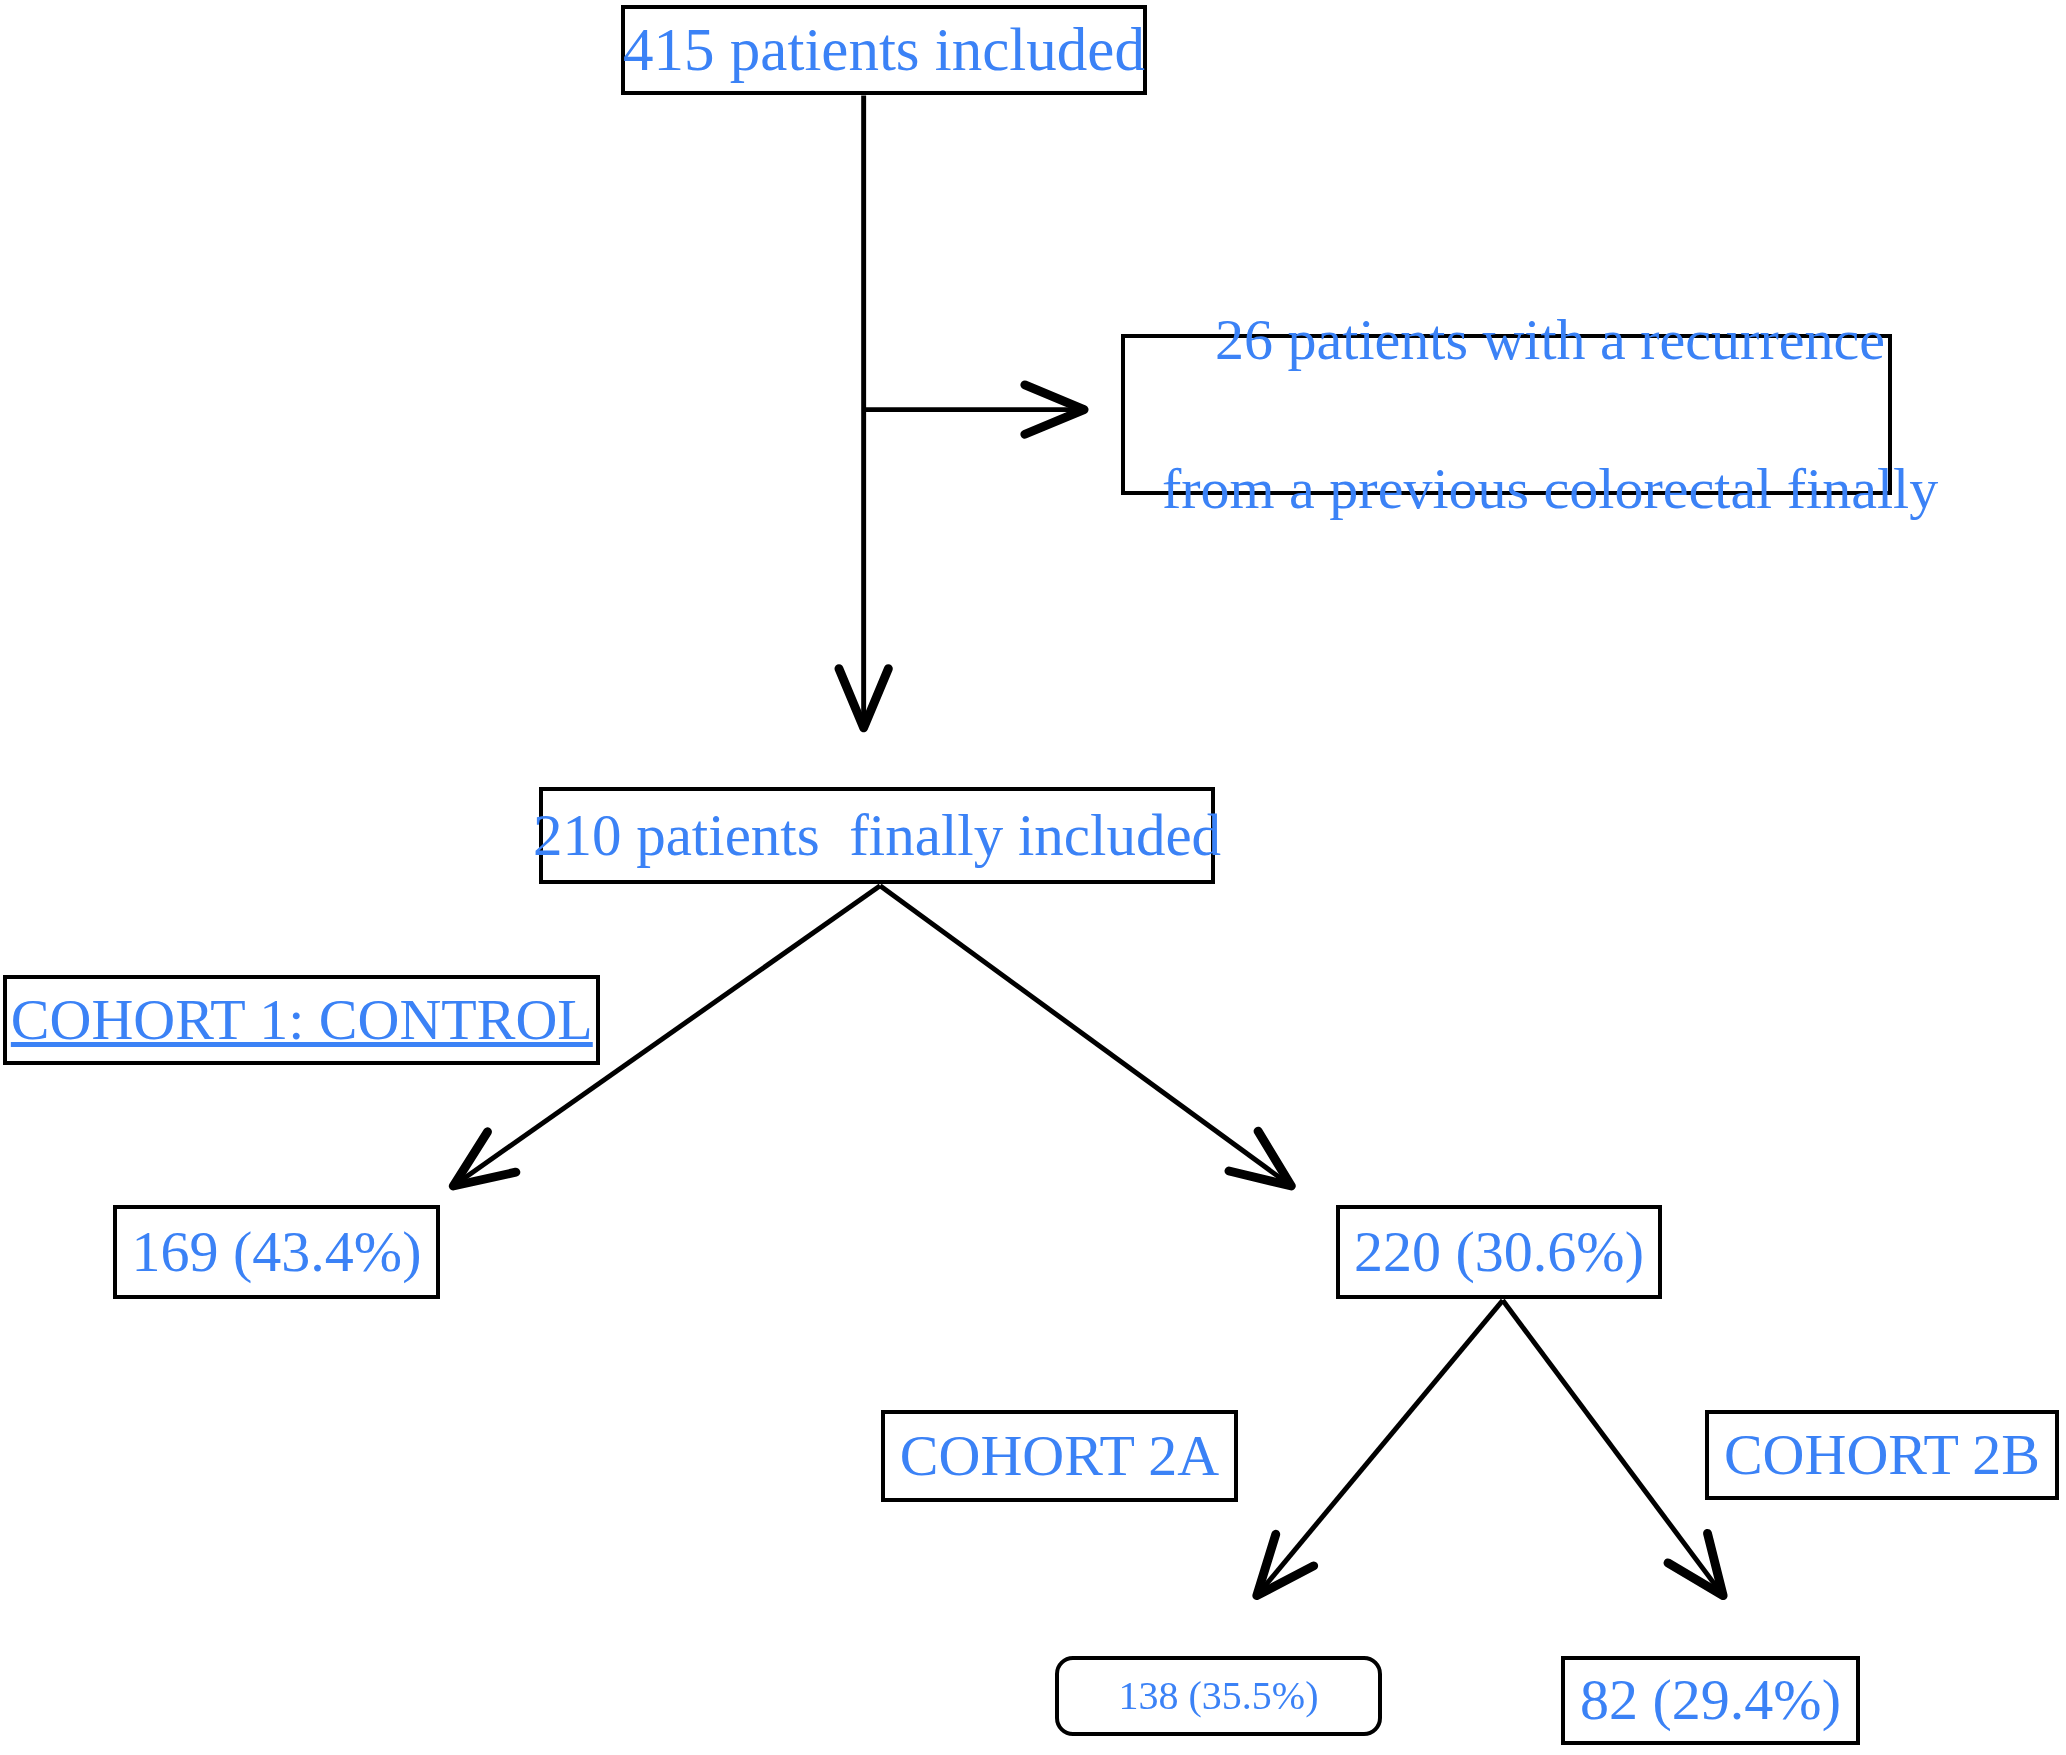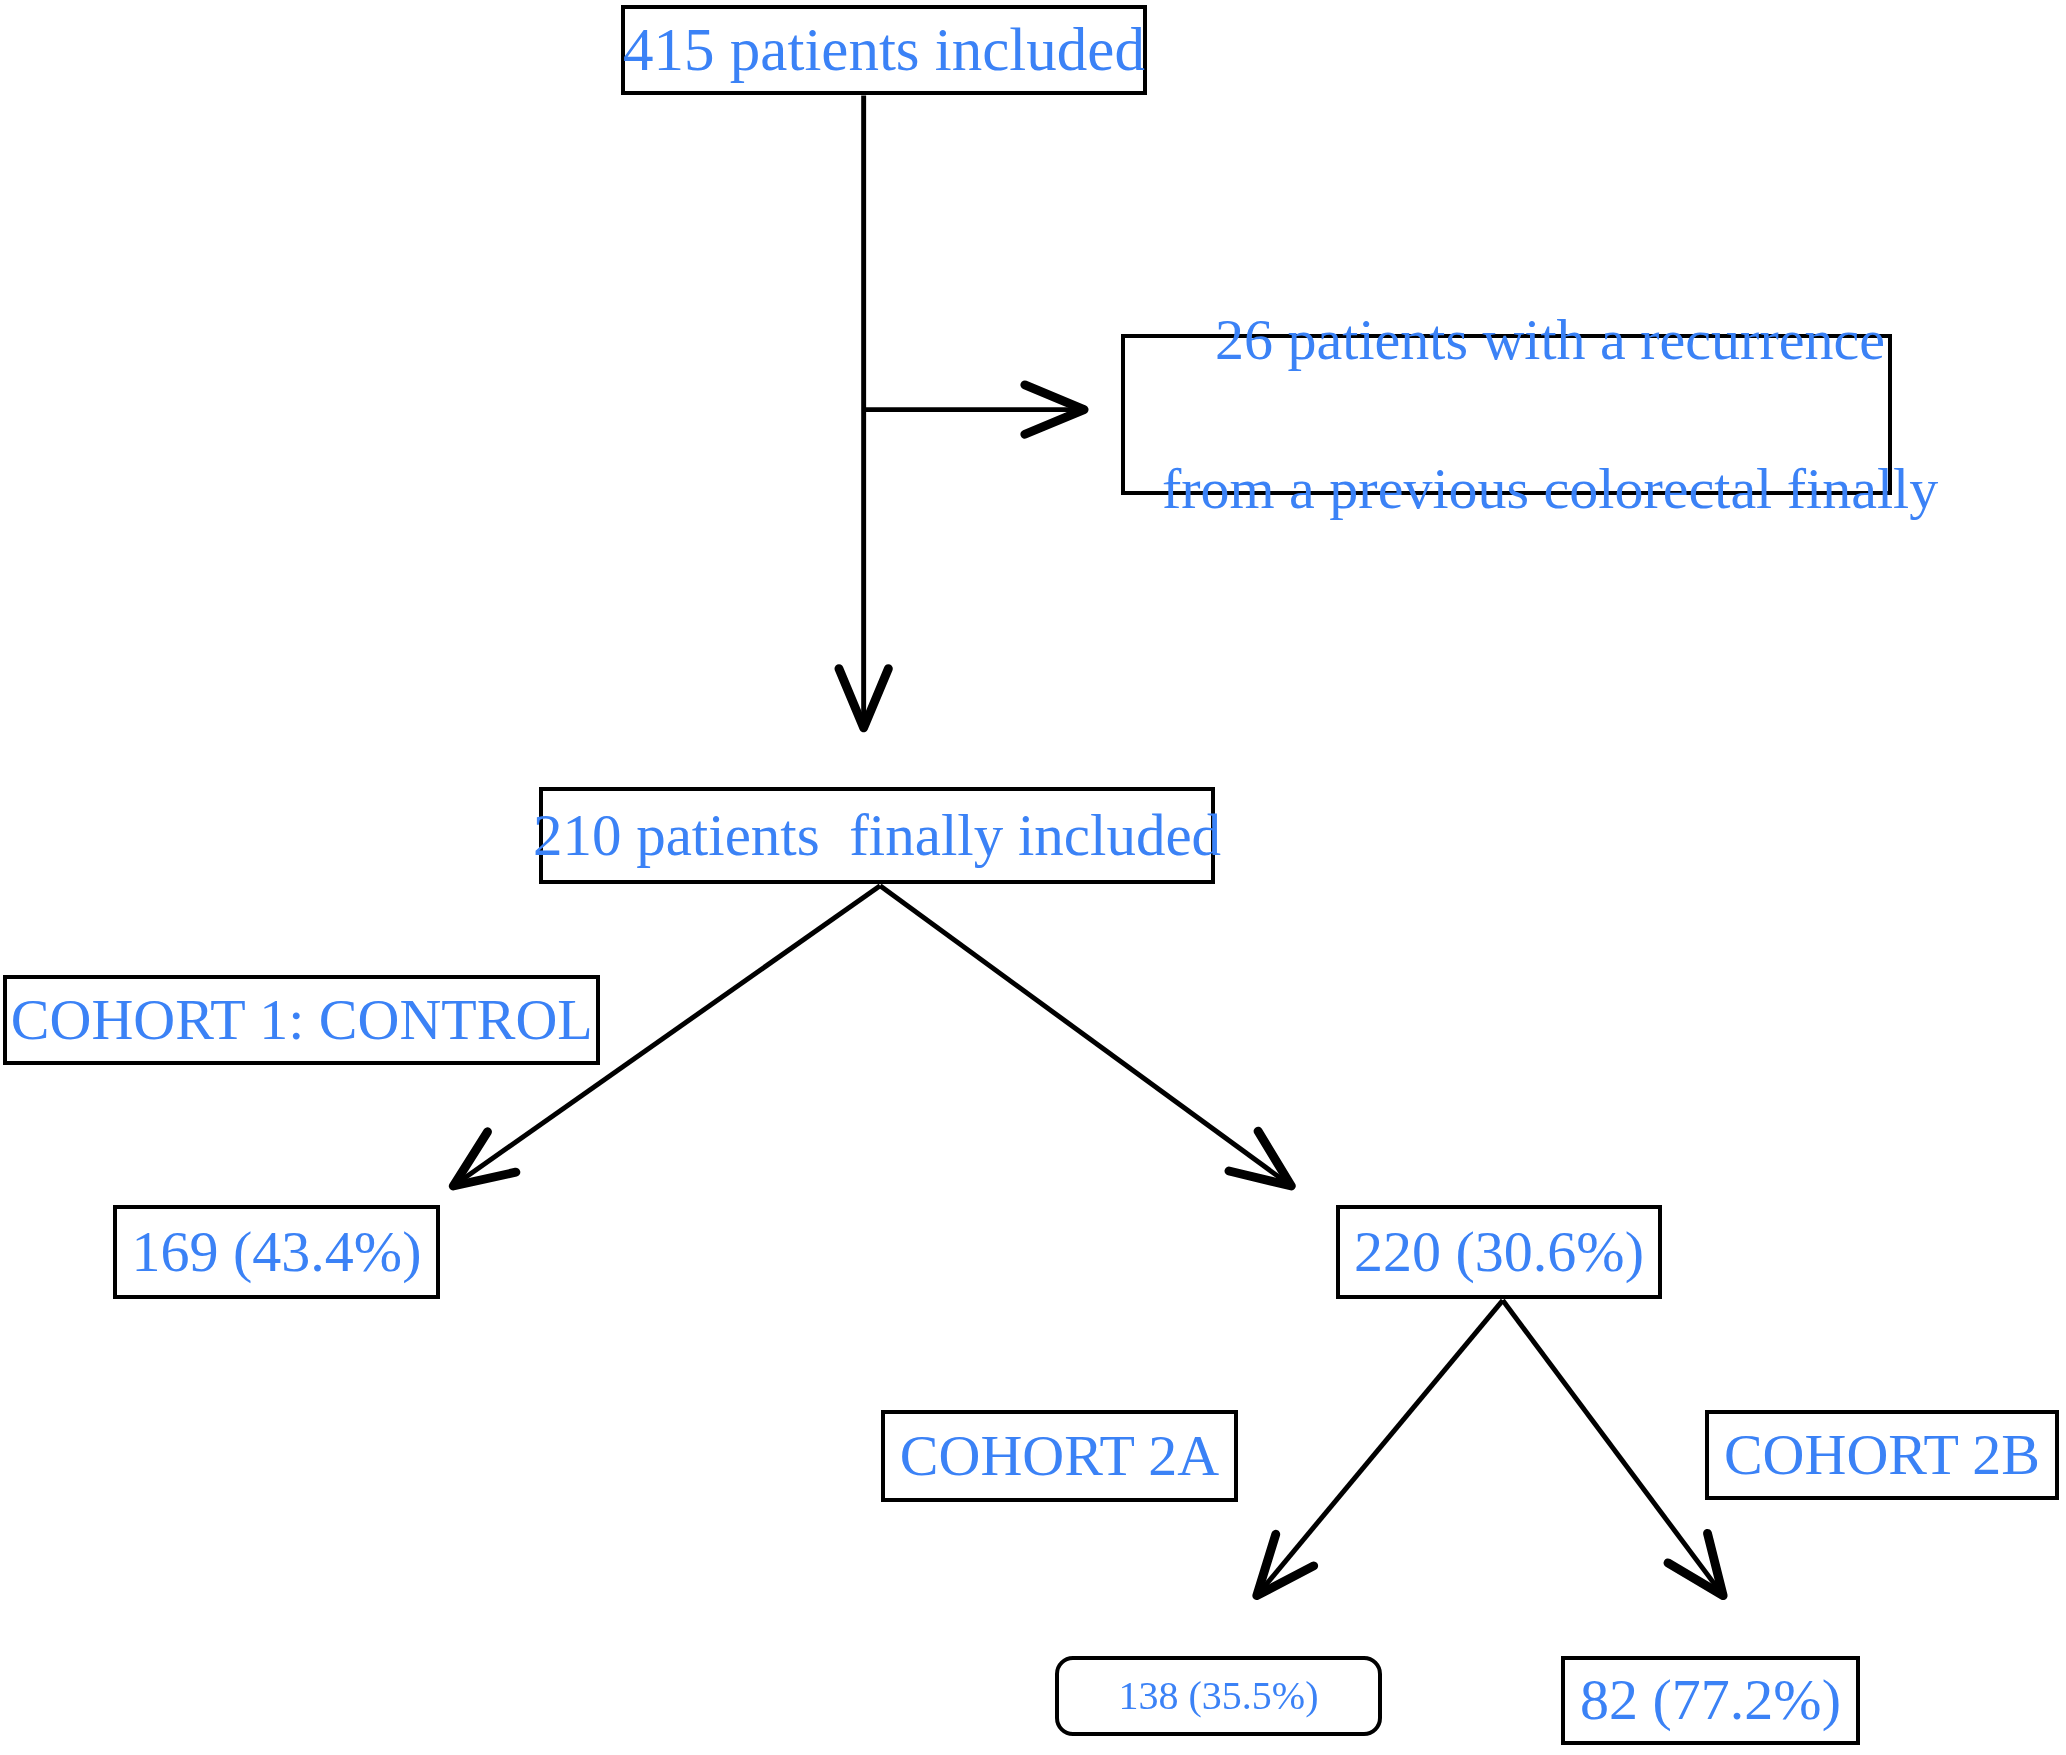--- a/index.html
+++ b/index.html
@@ -36,21 +36,21 @@
     z-index: 2;
   }
   .node .node-text {
     display: block;
     white-space: pre;
     padding: 0 11.5px;
   }
   .n-415      { left: 621px;  top: 5px;    width: 526px;  height: 90px; font-size: 61px; }
   .n-recur    { left: 1121px; top: 334px;  width: 771px;  height: 161px; font-size: 58px; }
   .n-389      { left: 539px;  top: 787px;  width: 676px;  height: 97px; font-size: 59px; }
-  .n-cohort1  { left: 3.3px;    top: 975px; width: 597px;  height: 90px; font-size: 58px; }
+  .n-cohort1  { left: 3.3px;    top: 975px; width: 597px;  height: 90px; font-size: 58px; text-decoration: underline; }
   .n-cohort2  { left: 1255px; top: 980px; width: 620px;  height: 90px; font-size: 58px; }
   .n-169      { left: 113px;  top: 1205px; width: 327px;  height: 94px; font-size: 58px; }
   .n-220      { left: 1336px; top: 1205px; width: 326px;  height: 94px; font-size: 58px; }
   .n-cohort2a { left: 881px; top: 1410px; width: 357px;  height: 92px; font-size: 58px; }
   .n-cohort2b { left: 1705px; top: 1410px; width: 354px;  height: 90px; font-size: 58px; }
   .n-138      { left: 1055px; top: 1656px; width: 327px;  height: 80px; font-size: 40px; border-radius: 18px; }
   .n-82       { left: 1561px; top: 1656px; width: 299px;  height: 89px; font-size: 58px; }
 </style>
 </head>
 <body>
@@ -109,17 +109,17 @@
 
   <div class="node n-cohort2b">
     <span class="node-text">COHORT 2B</span>
   </div>
 
   <div class="node n-138">
     <span class="node-text">138 (35.5%)</span>
   </div>
 
   <div class="node n-82">
-    <span class="node-text">82 (77.2%)</span>
+    <span class="node-text">82 (29.4%)</span>
   </div>
 
 </div>
 
 
 </body></html>

